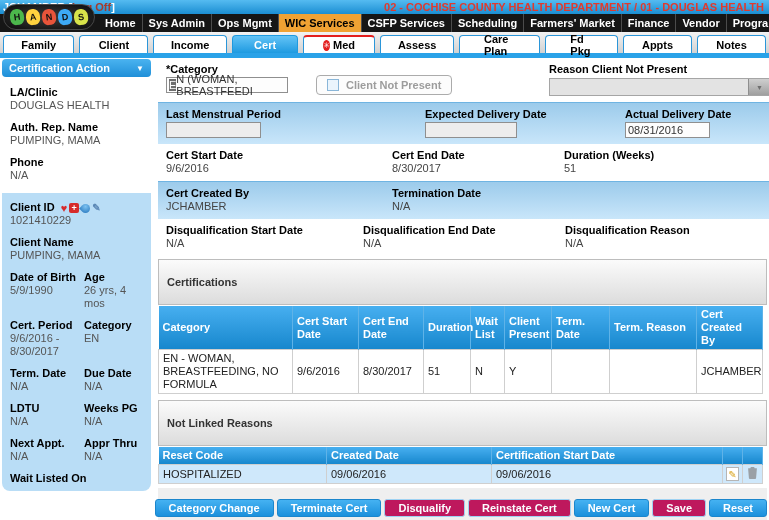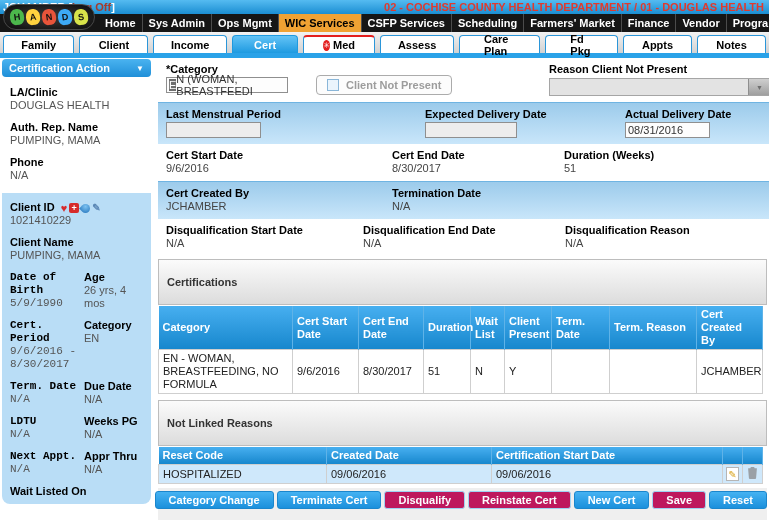--- a/index.html
+++ b/index.html
@@ -83,21 +83,21 @@
   .sb-caret { font-size:8px; }
   .sb-top { padding:9px 8px 2px 8px; }
   .sb-field { margin-bottom:9px; }
   .sb-label { font-weight:bold; color:#000; line-height:13px; }
   .sb-value { color:#555; line-height:13px; }
   .sb-client {
     background:#b9ddf6; border-radius:0 0 8px 8px;
     padding:8px 8px 6px 8px;
   }
   .sb-pair { display:flex; margin-bottom:9px; }
-  .sb-c1 { width:74px; flex-shrink:0;font-family:Liberation Mono, monospace; }
+  .sb-c1 { width:74px; flex-shrink:0; }
   .sb-c2 { flex:1; }
   .cid-icons { display:inline-flex; gap:2px; vertical-align:middle; margin-left:3px; align-items:center; }
   .icon-heart { color:#d62b2b; font-size:11px; line-height:10px; }
   .icon-cross {
     width:10px; height:10px; background:#d62b2b; border-radius:2px;
     color:#fff; font-size:9px; line-height:10px; text-align:center; font-weight:bold;
   }
   .icon-drop {
     width:9px; height:9px; border-radius:50% 50% 50% 0;
     background: radial-gradient(circle at 35% 35%, #7ec3f2, #1f6fb8);
@@ -164,21 +164,21 @@
   .icon-cell { text-align:center; padding:1px; }
   .edit-icon {
     display:inline-block; width:13px; height:14px; background:#fff;
     border:1px solid #b5b5b5; color:#d9a520; font-size:10px; line-height:13px;
     text-align:center; cursor:pointer;
   }
   .trash-icon { cursor:pointer; display:inline-block; }
   .fill-panel { background:#efefef; height:82px; width:609px; margin-top:4px; }
   
   .btnbar {
-    position:absolute; right:2px; bottom:11px;
+    position:absolute; right:2px; bottom:3px;
     display:flex; gap:3px;margin-top:24px;
   }
   .btn {
     background: linear-gradient(#45b2f2, #1b90dc);
     border:1px solid #1b86cc; border-radius:3px;
     color:#fff; font-weight:bold; font-size:11px;
     padding:2px 13px; cursor:pointer; white-space:nowrap;
   }
   .btn.disabled {
     background:#be185d; border-color:#9fd2f2; color:#fbfdff; cursor:default;

